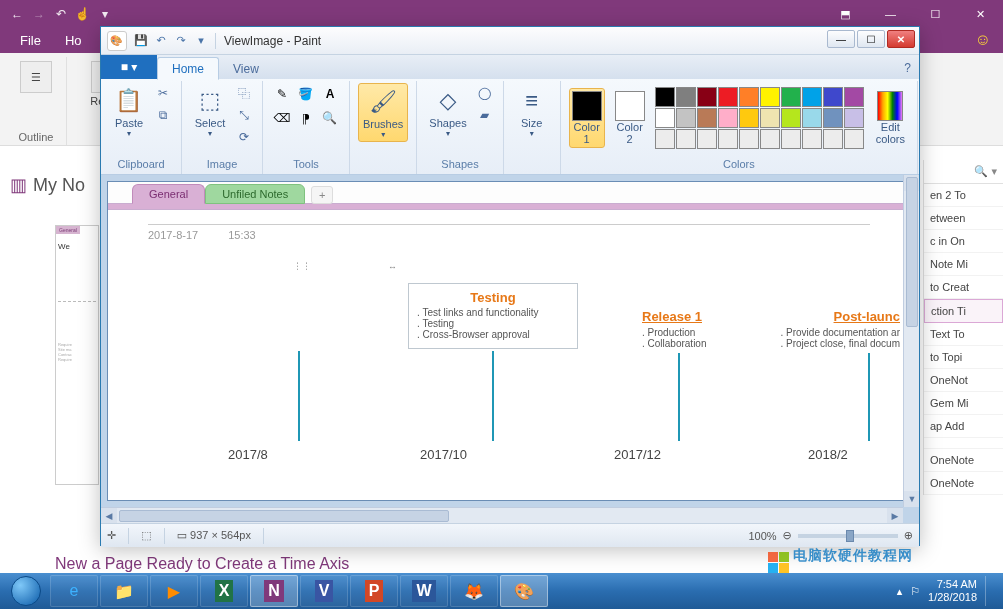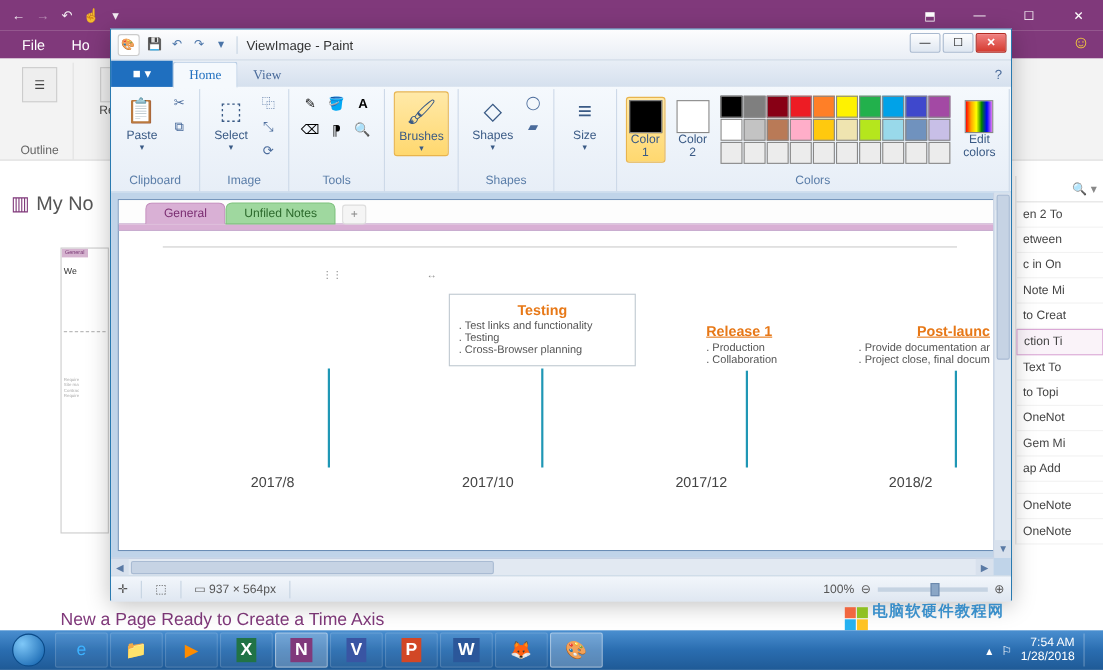--- a/index.html
+++ b/index.html
@@ -40,21 +40,21 @@
 .p-title .ico { width: 20px; height: 20px; margin: 0 6px; background:#fff; border:1px solid #ccc; border-radius:3px; display:flex;align-items:center;justify-content:center;font-size:10px;}
 .p-title .qat { display:flex; gap:4px; align-items:center; padding-right:6px; border-right:1px solid #c5d3e2;}
 .p-title .qat span { width:16px; height:16px; font-size:11px; color:#4a74a8; display:flex;align-items:center;justify-content:center;}
 .p-title .ttl { padding-left:8px; font-size:12px; color:#333; }
 .p-title .wbtns { position:absolute; right:4px; top:3px; display:flex; gap:2px;}
 .p-title .wbtns span { width:28px; height:18px; border:1px solid #a9b9cf; background:linear-gradient(#fdfdfe,#dfe7f1); display:flex;align-items:center;justify-content:center; font-size:10px; border-radius:2px;}
 .p-title .wbtns span.close { background:linear-gradient(#f08080,#d43a2f); border-color:#b02a22; color:#fff; font-weight:bold;}
 
 .p-tabs { height: 24px; background: linear-gradient(#e8eef6,#d5e0ee); display:flex; align-items:flex-end; border-bottom:0;}
 .p-filetab { width:56px; height:24px; background:#1f6fbf; color:#fff; display:flex; align-items:center; justify-content:center; font-size:12px; gap:4px;}
-.p-tab { padding:4px 14px 3px; font-size:12px; color:#4a6b9b;font-family:Liberation Serif, serif; }
+.p-tab { padding:4px 14px 3px; font-size:12px; color:#4a6b9b; }
 .p-tab.active { background:#f5f9fd; border:1px solid #b8cde4; border-bottom:1px solid #f5f9fd; border-radius:3px 3px 0 0; color:#1f6fbf; position:relative; top:1px;}
 
 .p-ribbon { height: 96px; background: linear-gradient(#f5f9fd,#e7eef7); border-bottom:1px solid #b8cde4; display:flex; padding:2px 0 0;}
 .p-group { display:flex; flex-direction:column; align-items:center; border-right:1px solid #cdd9e8; padding:2px 8px;}
 .p-group-lbl { font-size:11px; color:#5a7da8; margin-top:auto; padding:2px 0;}
 .p-group-body { display:flex; gap:4px; align-items:flex-start; height:70px;}
 .p-bigbtn { display:flex; flex-direction:column; align-items:center; font-size:11px; color:#3a5a85; padding:2px 4px; border-radius:3px;}
 .p-bigbtn.sel { background:linear-gradient(#ffe9a8,#ffd86f); border:1px solid #e8b44d;}
 .p-bigbtn .ic { width:32px; height:32px; display:flex; align-items:center; justify-content:center; font-size:22px;}
 .p-smallrow { display:flex; flex-direction:column; gap:2px; justify-content:center;}
@@ -356,33 +356,37 @@
     <div class="p-canvas">
       <div class="oncanvas">
         <div class="oc-tabs">
           <div class="oc-tab g">General</div>
           <div class="oc-tab u">Unfiled Notes</div>
           <div class="oc-tab add">+</div>
         </div>
         <div class="oc-strip"></div>
         <div class="oc-page">
           <div class="oc-hr"></div>
+          <div class="oc-time">
+            <span>2017-8-17</span>
+            <span>15:33</span>
+          </div>
           <div class="tl" id="timeline">
               <div class="tl-label" style="left: 80px;">2017/8</div>
               <div class="tl-label" style="left: 272px;">2017/10</div>
               <div class="tl-label" style="left: 466px;">2017/12</div>
               <div class="tl-label" style="left: 660px;">2018/2</div>
               <div class="drag" style="left: 145px; top: -10px;">⋮⋮</div>
               <div class="drag" style="left: 240px; top: -10px;">↔</div>
               <div class="tl-stem" style="left: 150px; top: 80px; height: 90px;"></div>
               <div class="tl-card" style="left: 260px; top: 12px; width: 170px;">
                 <h4>Testing</h4>
                 <div class="row">Test links and functionality</div>
                 <div class="row">Testing</div>
-                <div class="row">Cross-Browser planning</div>
+                <div class="row">Cross-Browser approval</div>
               </div>
               <div class="tl-stem" style="left: 344px; top: 80px; height: 90px;"></div>
               <div class="tl-heading" style="left: 494px; top: 38px;">Release 1</div>
               <div class="tl-text" style="left: 494px; top: 56px;">
                 <div class="row">Production</div>
                 <div class="row">Collaboration</div>
               </div>
               <div class="tl-stem" style="left: 530px; top: 82px; height: 88px;"></div>
               <div class="tl-heading" style="top: 38px; right: -30px;">Post-launc</div>
               <div class="tl-text" style="top: 56px; right: -30px; text-align: left;">

